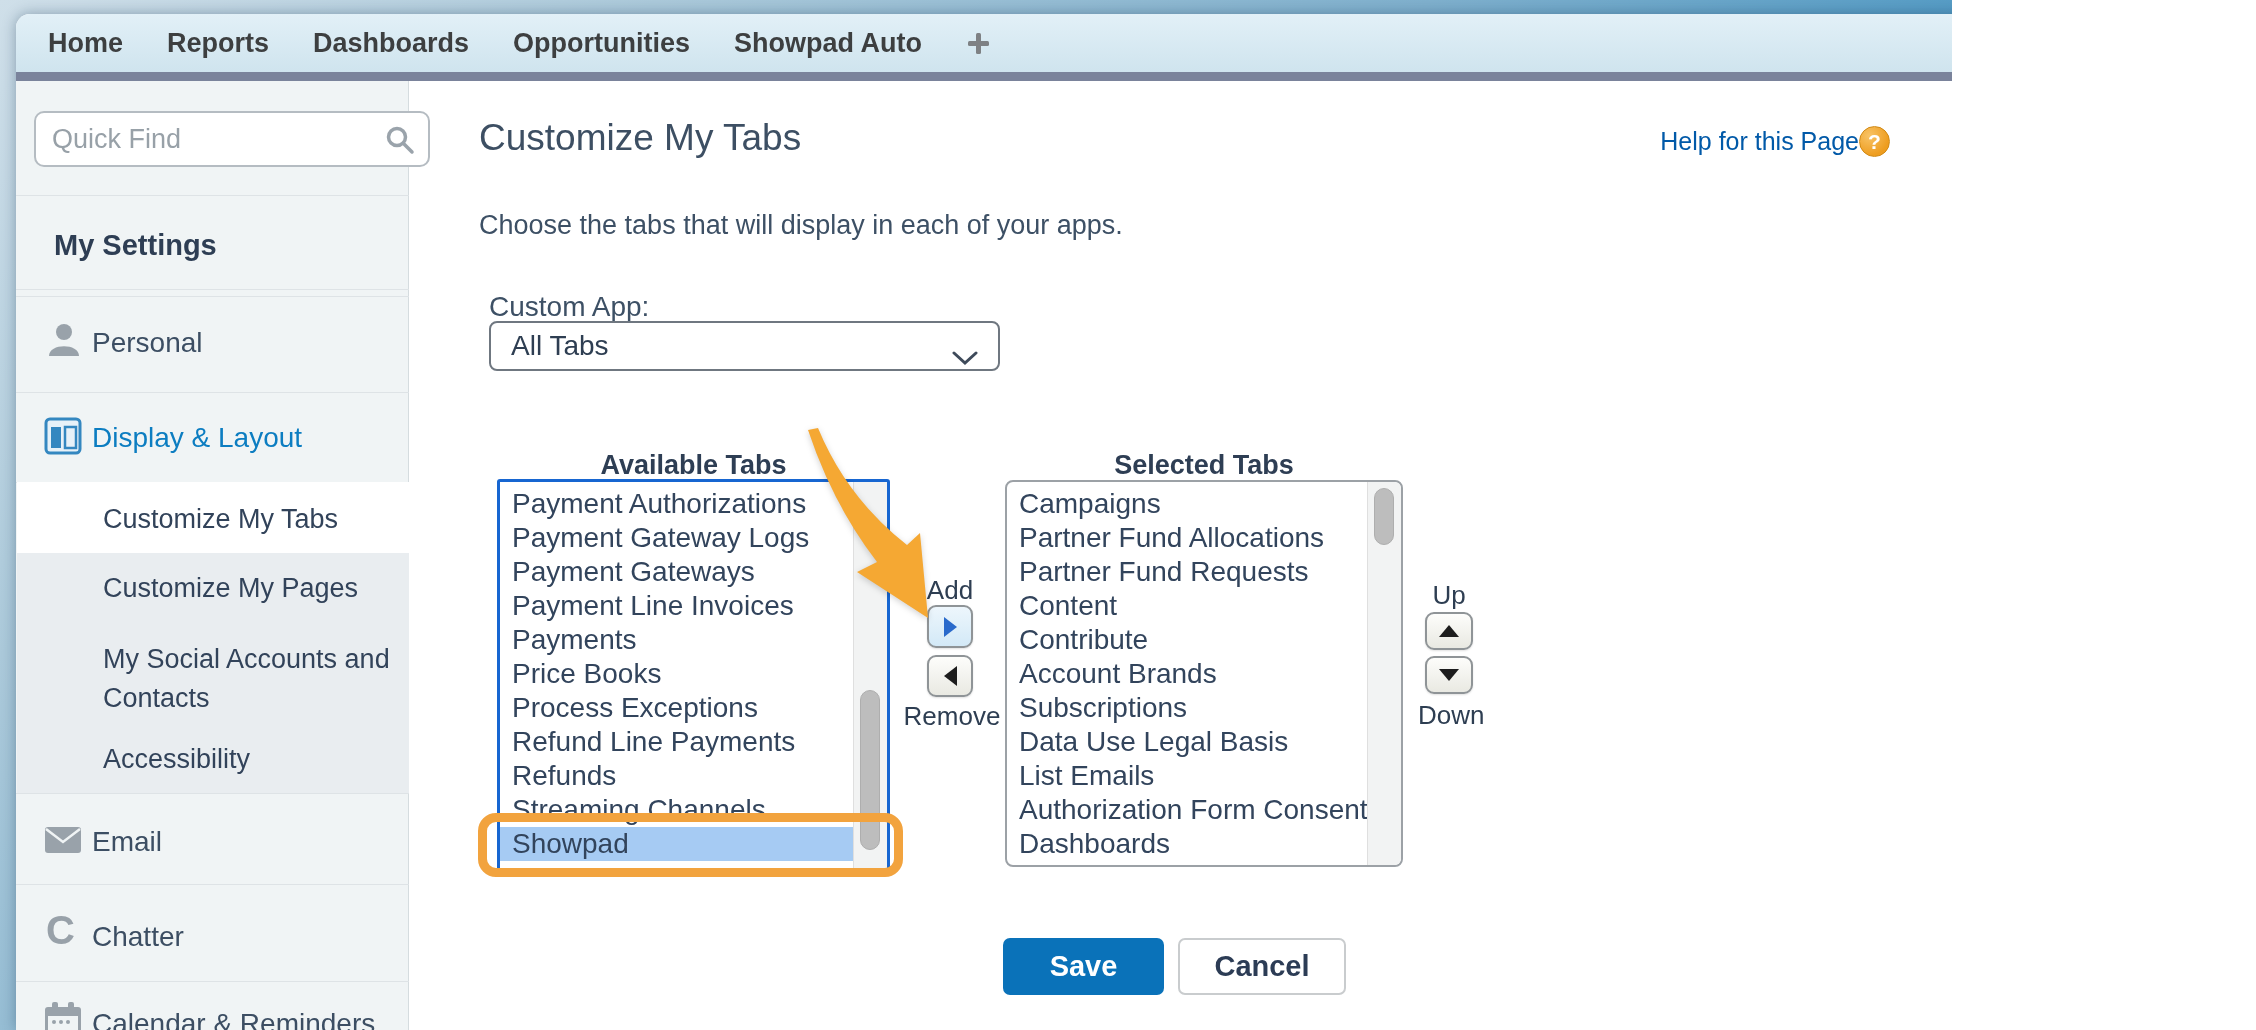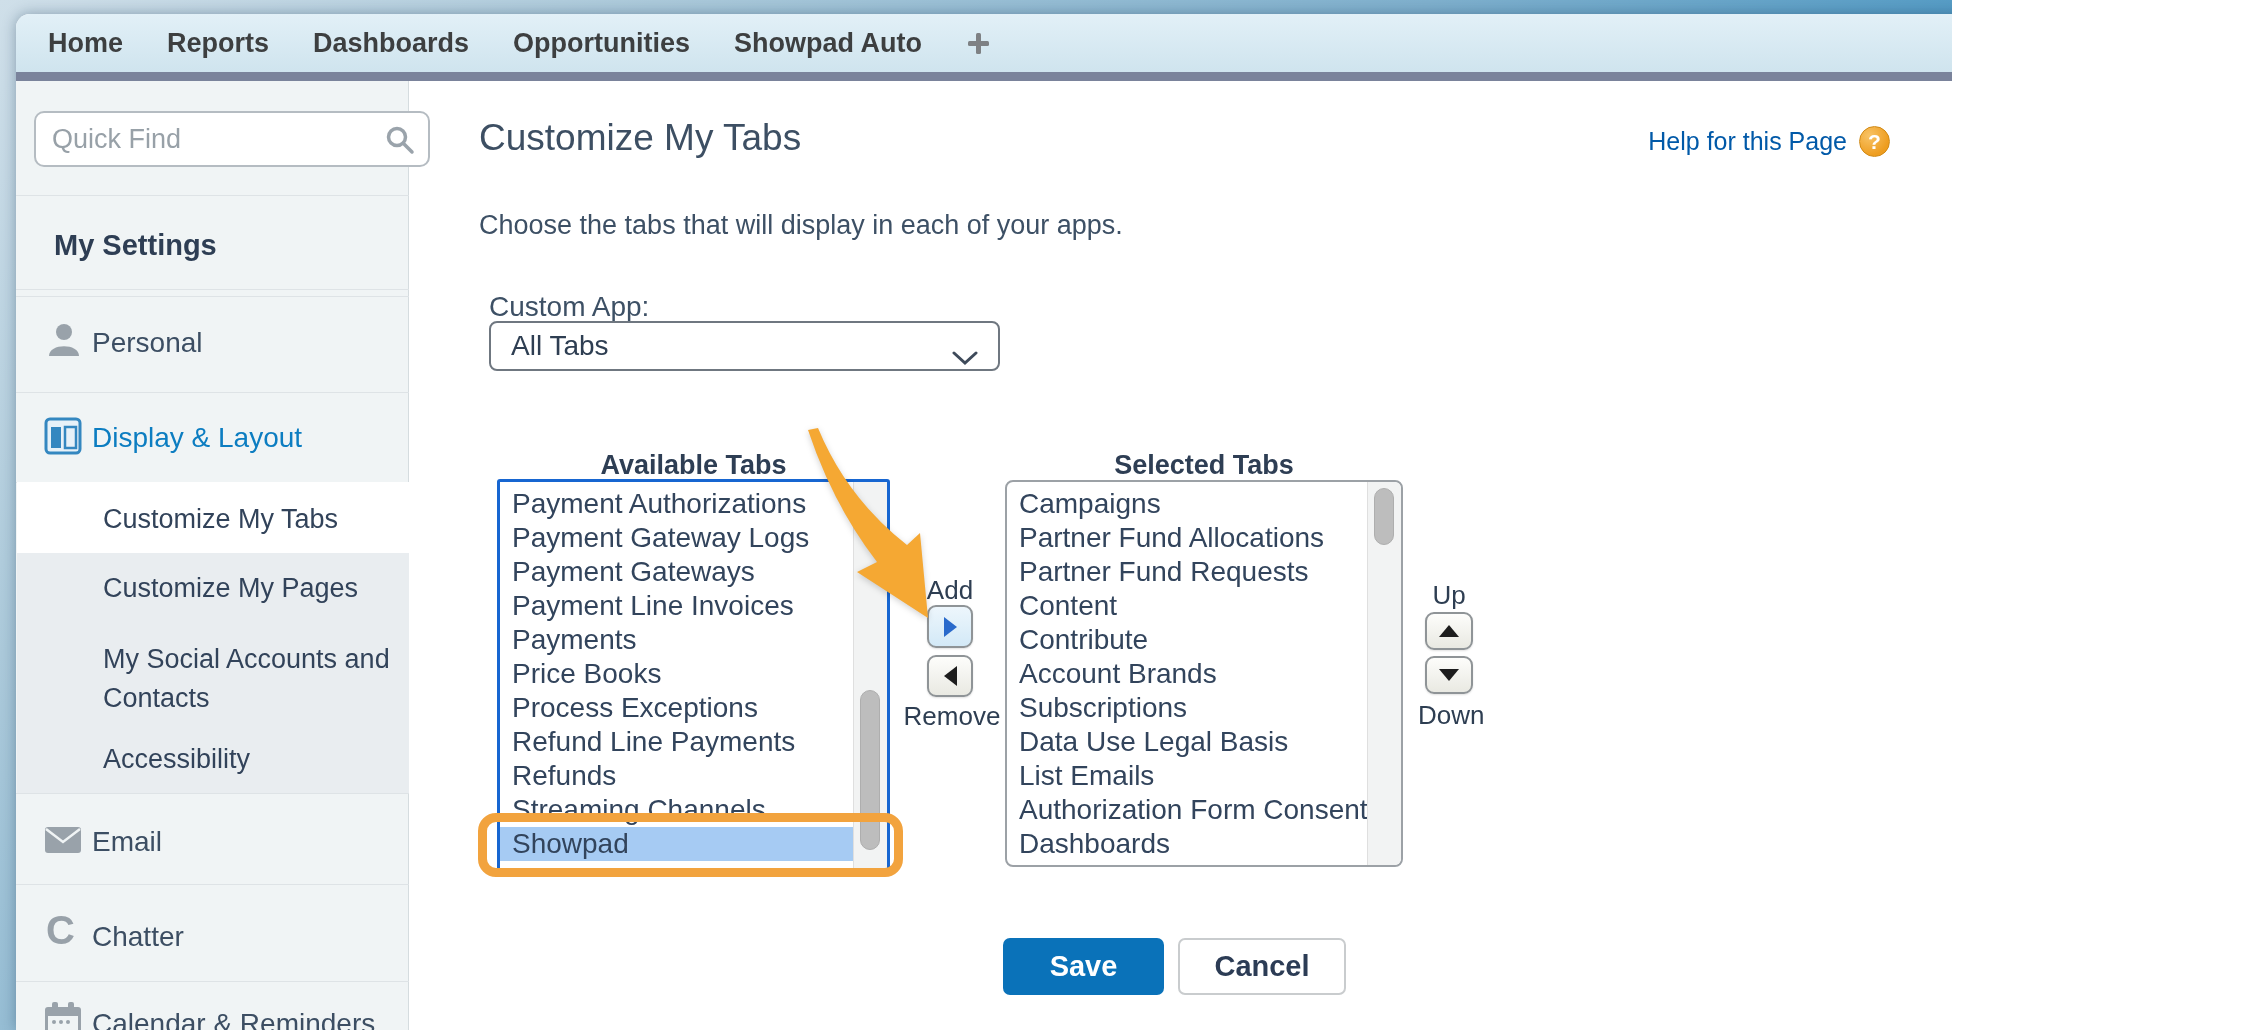--- a/index.html
+++ b/index.html
@@ -22,21 +22,21 @@
   .sb-heading{position:absolute;left:54px;top:229px;font-size:29px;font-weight:bold;color:#2e3e54;}
   .sb-label{position:absolute;font-size:28px;color:#3c4e63;cursor:pointer;}
   .sb-sublabel{position:absolute;font-size:27px;color:#32435a;cursor:pointer;}
   .sb-active-label{color:#0c7dc1;}
   .sb-white-row{position:absolute;left:17px;top:482px;width:392px;height:71px;background:#ffffff;}
   .sb-subblock{position:absolute;left:17px;top:553px;width:392px;height:240px;background:#e9edf0;}
   .sb-icon{position:absolute;}
   .chatter-c{position:absolute;left:46px;top:908px;font-size:40px;font-weight:800;color:#98a1a9;}
   
   .page-title{position:absolute;left:479px;top:117px;font-size:37px;color:#3d4f63;}
-  .help{position:absolute;top:126px;right:62px;display:flex;align-items:center;gap:12px;cursor:pointer;}
+  .help{position:absolute;top:126px;right:62px;display:flex;align-items:center;cursor:pointer;}
   .help-text{font-size:25px;color:#0159a8;}
   .help-q{width:31px;height:31px;border-radius:50%;background:radial-gradient(circle at 32% 30%,#f8c366,#ee9d1f 70%);
     border:1px solid #d18a15;color:#fff;font-weight:bold;font-size:21px;display:flex;align-items:center;justify-content:center;box-sizing:border-box;}
   .desc{position:absolute;left:479px;top:210px;font-size:27px;color:#3d5065;}
   .ca-label{position:absolute;left:489px;top:291px;font-size:28px;color:#3d5065;}
   .ca-select{position:absolute;left:489px;top:321px;width:511px;height:50px;box-sizing:border-box;border:2px solid #6f7780;
     border-radius:8px;background:#fff;display:flex;align-items:center;padding-left:20px;font-size:28px;color:#2e3e52;cursor:pointer;}
   .ca-chevron{position:absolute;right:20px;top:18px;}
   .list-label{position:absolute;top:450px;font-size:27px;font-weight:bold;color:#2e3e54;text-align:center;}
   .listbox{position:absolute;background:#fff;box-sizing:border-box;overflow:hidden;}

